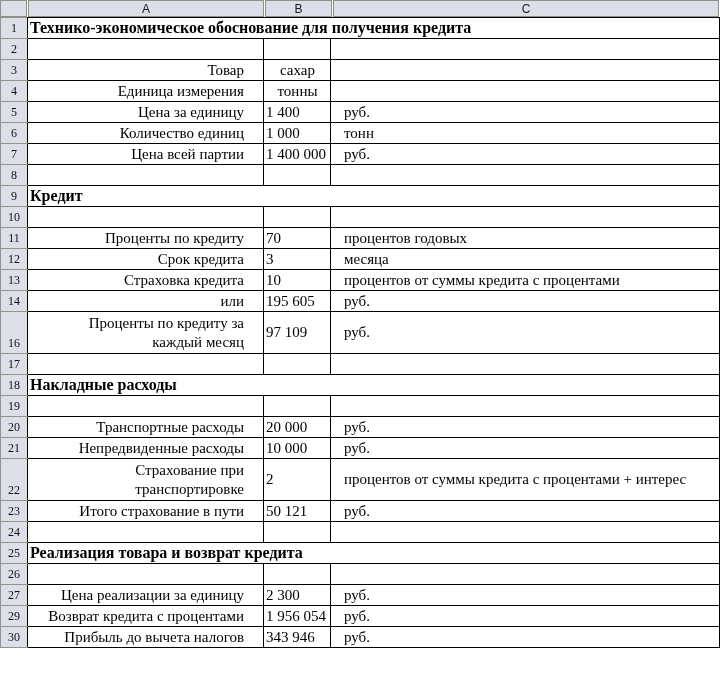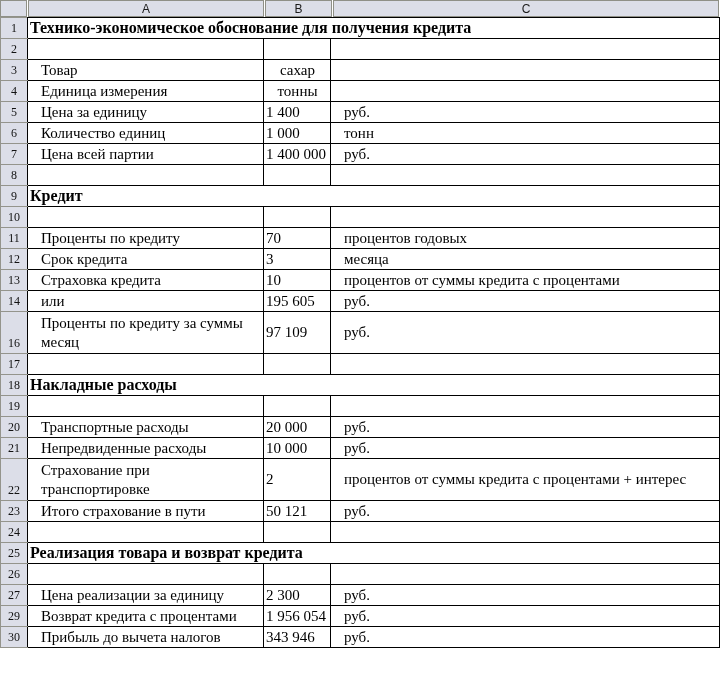--- a/index.html
+++ b/index.html
@@ -65,21 +65,21 @@
     padding: 0 0 2px 0;
   }
   td.cell {
     background: #ffffff;
     border: 1px solid #000000;
     font-size: 15px;
     color: #000000;
     vertical-align: middle;
     padding: 0 2px;
   }
-  td.cell.a      { text-align: left; padding: 0 13px; }
+  td.cell.a      { text-align: right; padding: 0 19px; }
   td.cell.b-num  {  padding-right: 3px; }
   td.cell.b-text { text-align: center;   padding-left: 3px; }
   td.cell.c      { text-align: left;   padding-left: 13px; }
   td.cell.merged {
     font-weight: bold;
     font-size: 16px;
   }
 </style>
 </head>
 <body>
@@ -175,21 +175,21 @@
           <td class="cell c">процентов от суммы кредита с процентами</td>
         </tr>
         <tr class="row-normal">
           <td class="gutter">14</td>
           <td class="cell a">или</td>
           <td class="cell b-num">195 605</td>
           <td class="cell c">руб.</td>
         </tr>
         <tr class="row-tall">
           <td class="gutter">16</td>
-          <td class="cell a">Проценты по кредиту за суммы месяц</td>
+          <td class="cell a">Проценты по кредиту за каждый месяц</td>
           <td class="cell b-num">97 109</td>
           <td class="cell c">руб.</td>
         </tr>
         <tr class="row-normal">
           <td class="gutter">17</td>
           <td class="cell a"></td>
           <td class="cell b-num"></td>
           <td class="cell c"></td>
         </tr>
         <tr class="row-normal">

